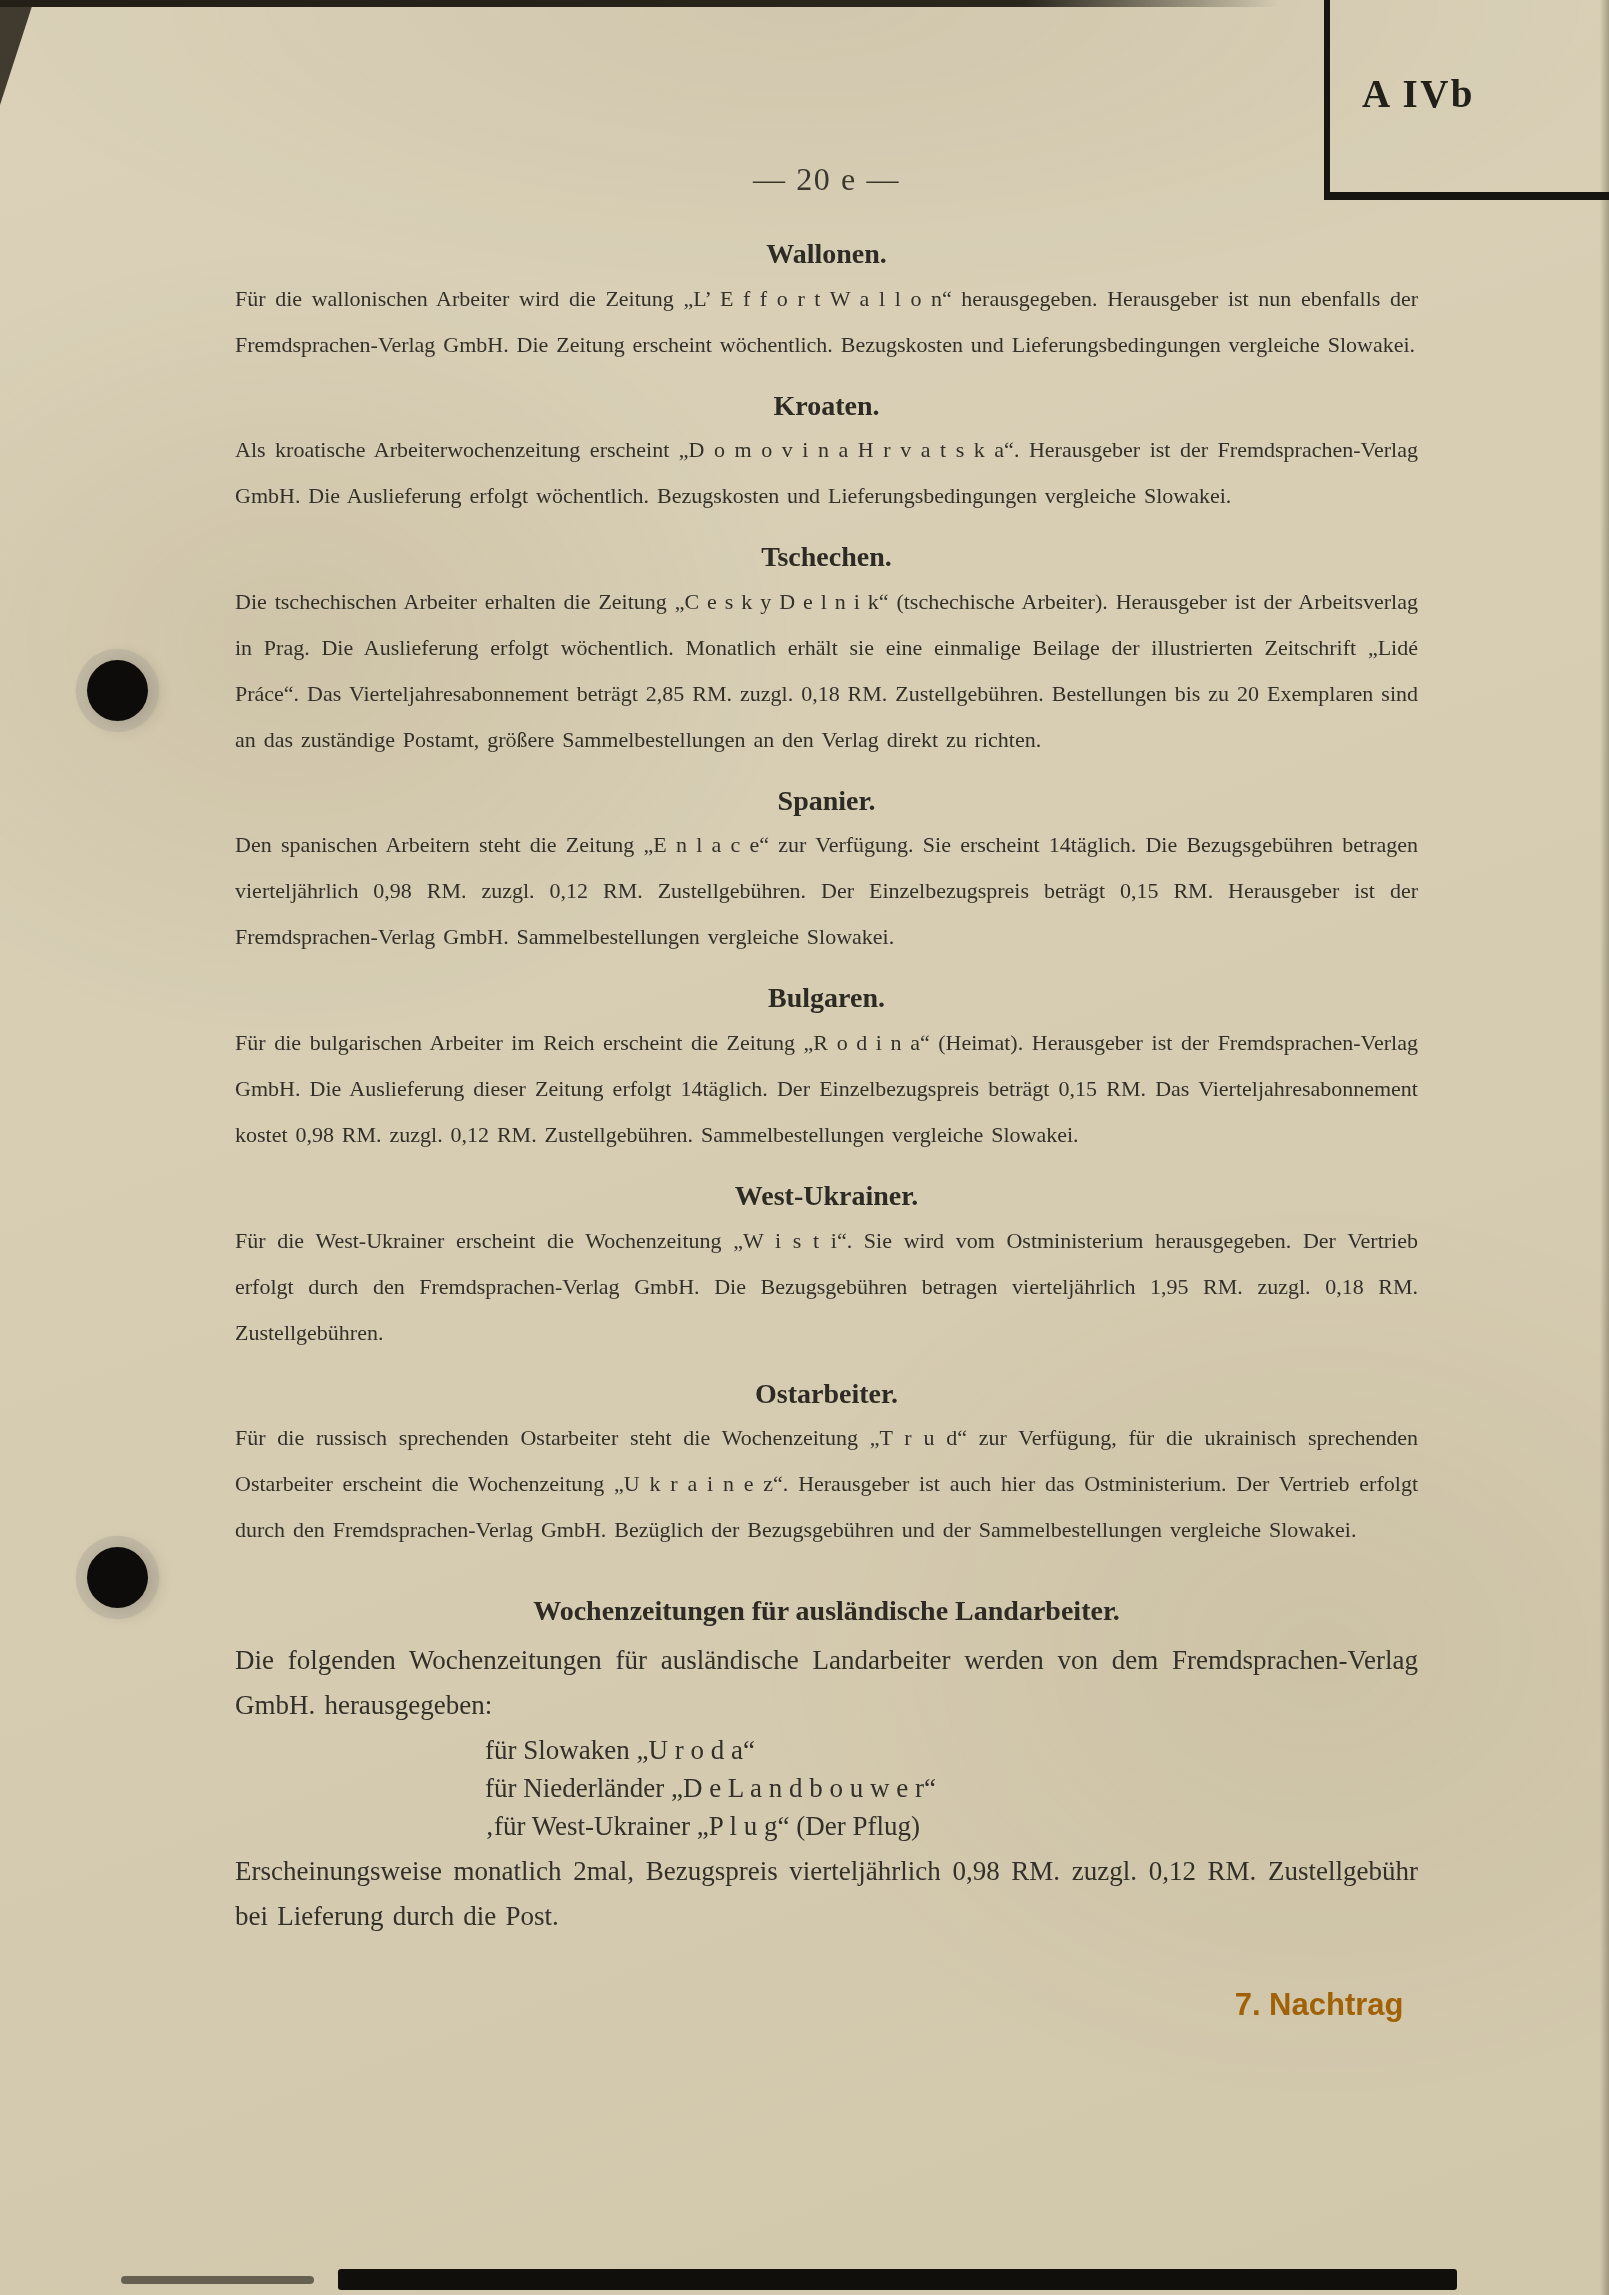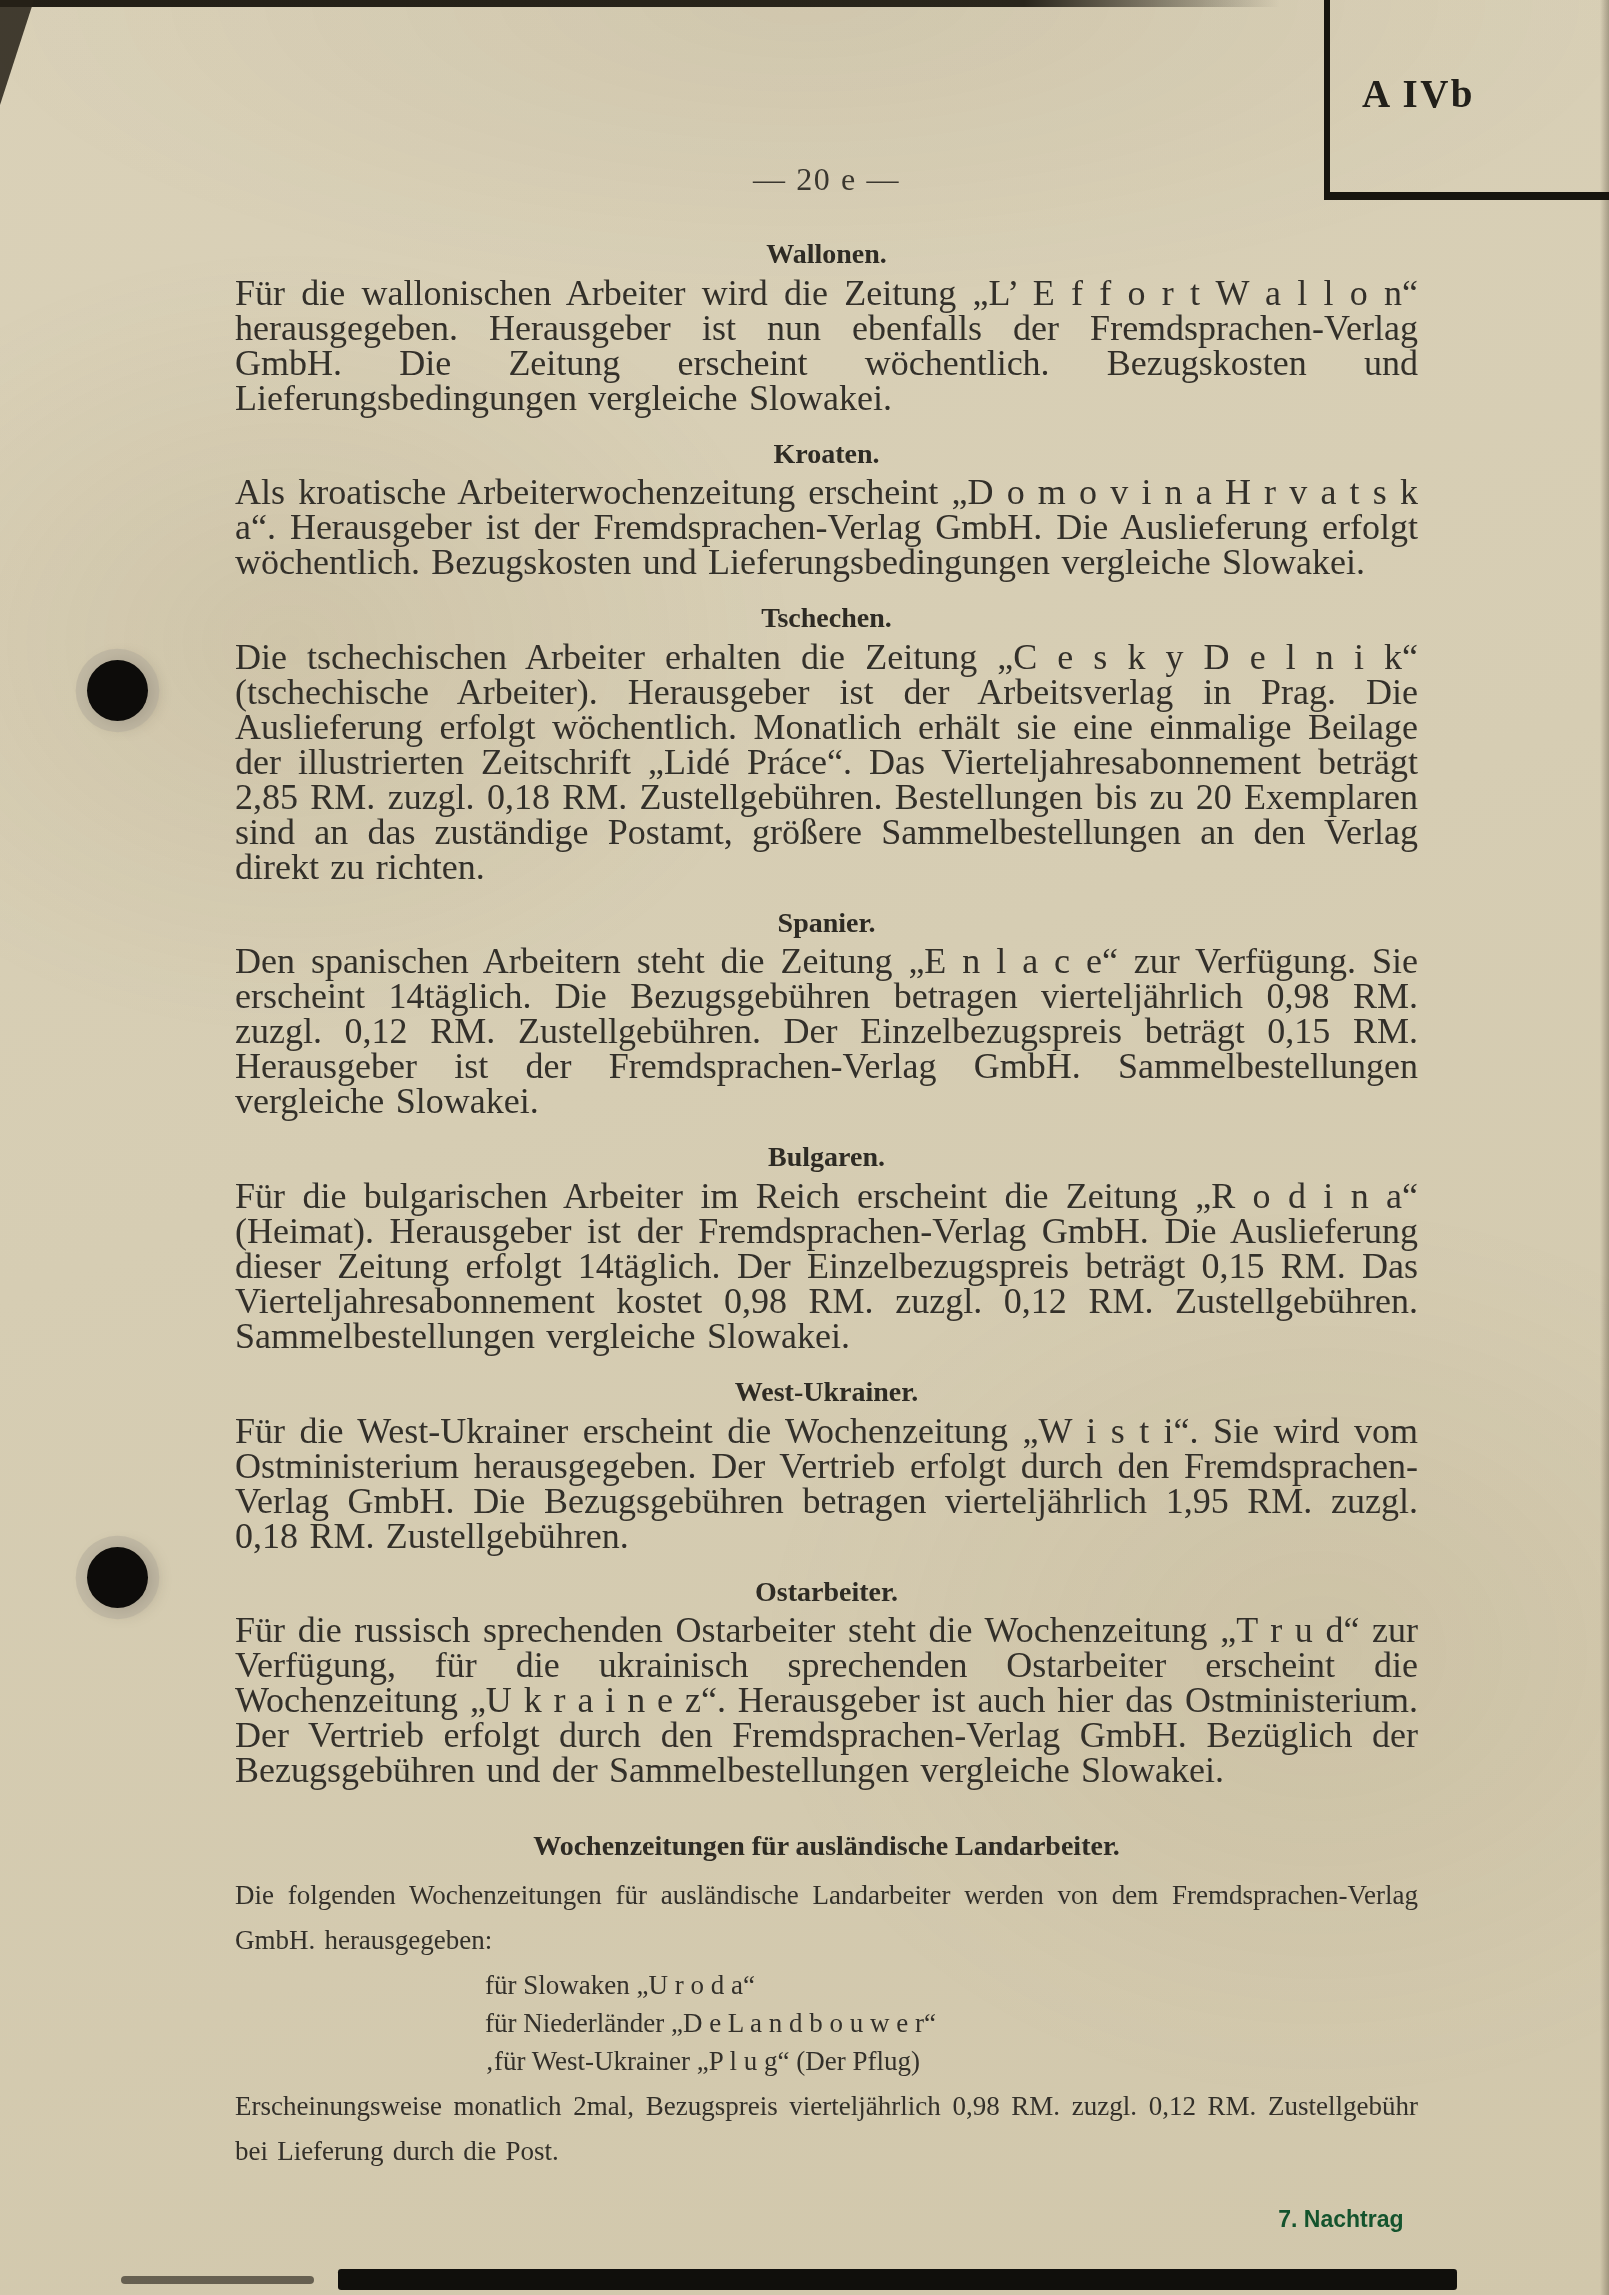--- a/index.html
+++ b/index.html
@@ -72,41 +72,41 @@
   .content {
     position: absolute; left: 235px; top: 238px; width: 1183px;
   }
   .sec-heading {
     font-size: 28px; font-weight: bold; color: #2e2b24;
     margin: 22px 0 5.6px 0;
     text-align: center;
   }
   .sec-heading.first { margin-top: 0; }
   .sec-body {
-    font-size: 36px; line-height: 35px; text-align: justify;
+    font-size: 22px; line-height: 46px; text-align: justify;
     word-spacing: 2.4px; margin: 0; color: #33302a;
   }
   .land-heading {
     font-size: 28px; font-weight: bold; text-align: center;
     margin: 42px 0 11px 0; color: #2e2b24;
   }
   .land-intro, .land-outro {
     font-size: 27px; line-height: 45px; text-align: justify;
     word-spacing: 2.4px; margin: 0;
   }
   .land-list {
     margin: 3.2px 0 3.2px 250px; padding: 0; list-style: none;
   }
   .land-list li {
     font-size: 27px; line-height: 38px;
   }
   .trailer {
-    text-align: right; padding-right: 14.5px; margin-top: 32px;
+    text-align: right; padding-right: 14.5px; margin-top: 48px;
     font-family: "Liberation Sans", "DejaVu Sans", sans-serif;
-    font-weight: bold; font-size: 23px; color: #14532d;
+    font-weight: bold; font-size: 31px; color: #a16207;
   }
 </style>
 </head>
 <body>
 
 <div class="artifact edge-top"></div>
 <div class="artifact edge-top-left-wedge"></div>
 <div class="artifact edge-right"></div>
 <div class="artifact edge-bottom-bar"></div>
 <div class="artifact edge-bottom-smear"></div>

